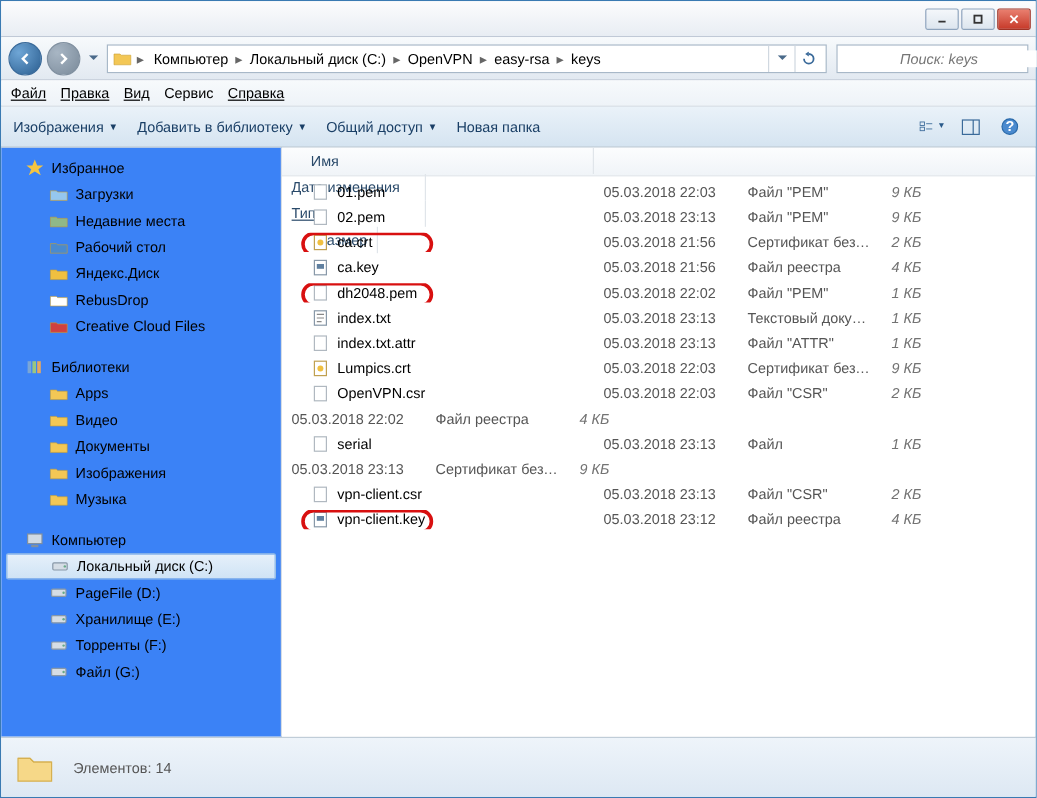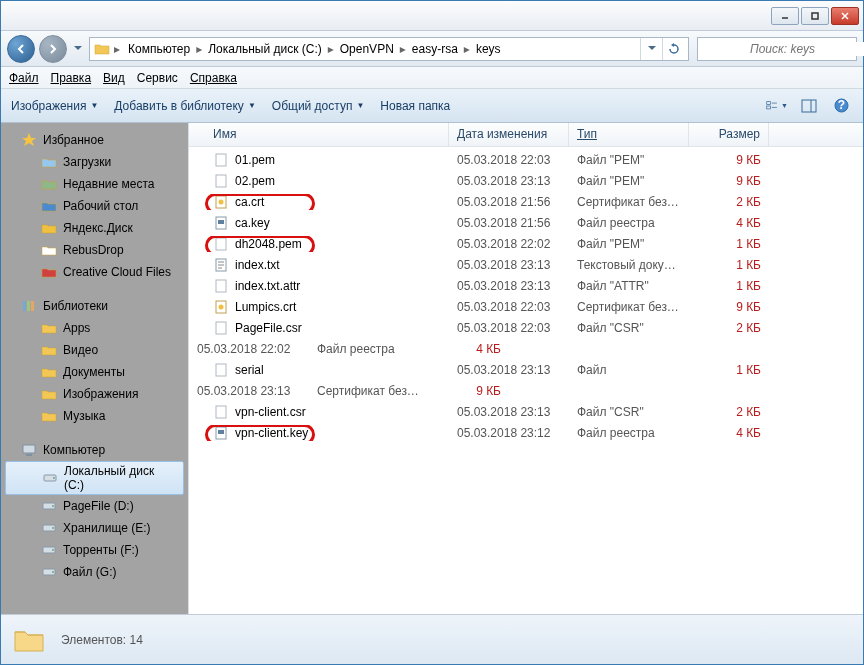--- a/index.html
+++ b/index.html
@@ -23,41 +23,41 @@
 .search-box input { border: none; outline: none; flex: 1; font-style: italic; color: #7f1d1d; font-size: 12px; margin-left: 48px; }
 .menubar { height: 22px; background: linear-gradient(#f7fafc,#eef3f8); border-bottom: 1px solid #d0d8e0; display: flex; align-items: center; padding: 0 8px; gap: 12px; }
 .menu-item { cursor: pointer; }
 .menu-item u { text-decoration: underline; }
 .toolbar { height: 34px; background: linear-gradient(#eaf2f9,#d5e4f1); border-bottom: 1px solid #b0c0d0; display: flex; align-items: center; padding: 0 10px; gap: 16px; }
 .tool-btn { display: flex; align-items: center; gap: 4px; color: #1a3f66; cursor: pointer; }
 .tool-btn .drop { font-size: 8px; }
 .tool-right { margin-left: auto; display: flex; gap: 8px; align-items: center; }
 .tool-ico { width: 24px; height: 20px; border: 1px solid transparent; display: flex; align-items: center; justify-content: center; cursor: pointer; color: #2a5a8a; }
 .content { flex: 1; display: flex; overflow: hidden; }
-.sidebar { width: 188px; background: #a3a3a3; border-right: 1px solid #d6dde5; overflow-y: auto; padding: 6px 0; }
+.sidebar { width: 234px; background: #3b82f6; border-right: 1px solid #d6dde5; overflow-y: auto; padding: 6px 0; }
 .side-group { margin-bottom: 12px; }
 .side-head { display: flex; align-items: center; gap: 6px; padding: 3px 10px 3px 20px; cursor: pointer; }
 .side-head .ico { width: 16px; height: 16px; display: flex; align-items: center; justify-content: center; }
 .side-item { display: flex; align-items: center; gap: 6px; padding: 3px 10px 3px 40px; cursor: pointer; position: relative; }
 .side-item.sel { background: linear-gradient(#e6f0fa,#cfe3f5); border: 1px solid #9ac0e6; border-radius: 2px; margin: 0 4px; padding: 2px 6px 2px 36px; }
 .side-item .ico { width: 16px; height: 16px; display: flex; align-items: center; justify-content: center; }
 .filepane { flex: 1; background: #fff; overflow: hidden; display: flex; flex-direction: column; }
-.cols { display: flex; height: 24px; border-bottom: 1px solid #e0e5ea; background: linear-gradient(#fcfdfe,#f0f4f8); }
+.cols { display: flex; height: 24px; border-bottom: 1px solid #e0e5ea; background: linear-gradient(#fcfdfe,#f0f4f8); flex-direction: column; }
 .col { padding: 4px 8px; border-right: 1px solid #e0e5ea; cursor: pointer; color: #2a4a6a; }
 .col.name { width: 260px; padding-left: 24px; }
 .col.date { width: 120px; }
 .col.type { width: 120px; text-decoration: underline; }
 .col.size { width: 80px; text-align: right; }
 .rows { flex: 1; overflow: auto; padding-top: 2px; }
 .row { display: flex; height: 21px; align-items: center; cursor: pointer; position: relative; }
 .cell { padding: 0 8px; overflow: hidden; text-overflow: ellipsis; white-space: nowrap; }
 .cell.name { width: 260px; display: flex; align-items: center; gap: 6px; padding-left: 24px; position: relative; }
 .cell.date { width: 120px; color: #555; }
 .cell.type { width: 120px; color: #555; }
-.cell.size { width: 80px; text-align: right; color: #b91c1c; }
+.cell.size { width: 80px; text-align: left; color: #737373; font-style: italic; }
 .file-ico { width: 16px; height: 16px; display: inline-flex; align-items: center; justify-content: center; flex-shrink: 0; }
 .highlight { position: absolute; border: 3px solid #d81010; border-radius: 12px; pointer-events: none; }
 .statusbar { height: 50px; background: linear-gradient(#eef4fa,#dde8f3); border-top: 1px solid #c0cdd8; display: flex; align-items: center; padding: 0 10px; gap: 14px; }
 .status-ico { width: 36px; height: 36px; }
 .status-text { color: #555; }
 
 .folder-ico { fill: #f3c755; stroke: #caa030; }
 .star-ico { fill: #f5c542; }
 </style>
 </head>
@@ -476,21 +476,21 @@
             <div class="cell type">Сертификат безо…</div>
             <div class="cell size">9 КБ</div>
           </div>
           <div class="row">
             <div class="cell name">
               <span class="file-ico">
                 <svg width="16" height="16" viewBox="0 0 16 16">
                   <rect x="3" y="2" width="10" height="12" fill="#fff" stroke="#b0b8c0"></rect>
                 </svg>
               </span>
-              <span>PageFile.csr</span>
+              <span>OpenVPN.csr</span>
             </div>
             <div class="cell date">05.03.2018 22:03</div>
             <div class="cell type">Файл "CSR"</div>
             <div class="cell size">2 КБ</div>
           </div>
           <div class="row">
             <div class="cell date">05.03.2018 22:02</div>
             <div class="cell type">Файл реестра</div>
             <div class="cell size">4 КБ</div>
           </div>

